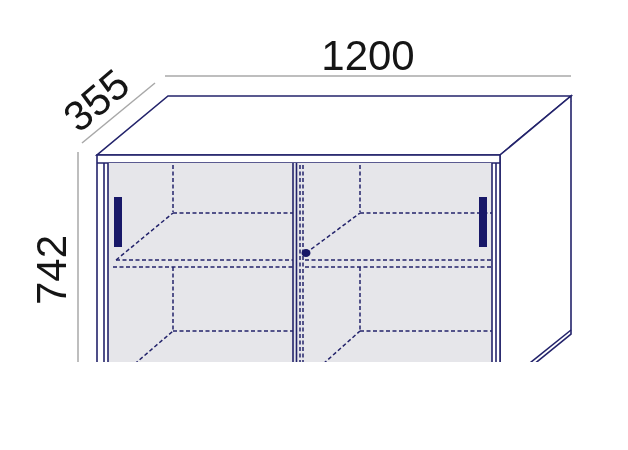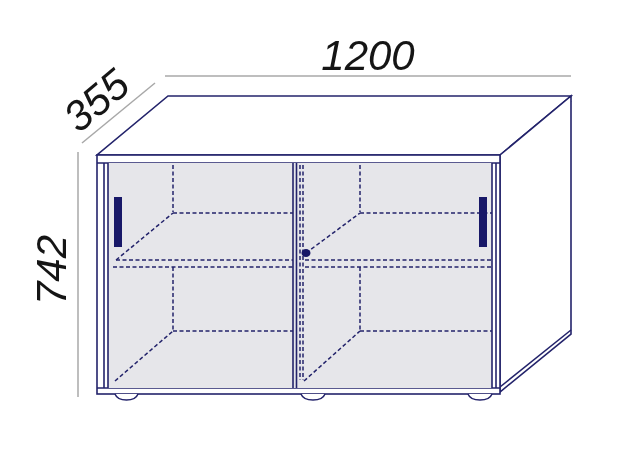--- a/index.html
+++ b/index.html
@@ -4,24 +4,23 @@
 <style>
   html, body {
     margin: 0;
     padding: 0;
     background: #ffffff;
     font-family: "Liberation Sans", sans-serif;
   }
   .stage {
     position: relative;
     width: 628px;
-    height: 450px;
+    height: 362px;
     background: #ffffff;
     overflow: hidden;
-    font-style: italic;
   }
   svg { display: block; }
   text {
     font-family: "Liberation Sans", sans-serif;
     font-size: 42px;
     fill: #151515;
   }
 </style>
 </head>
 <body>

